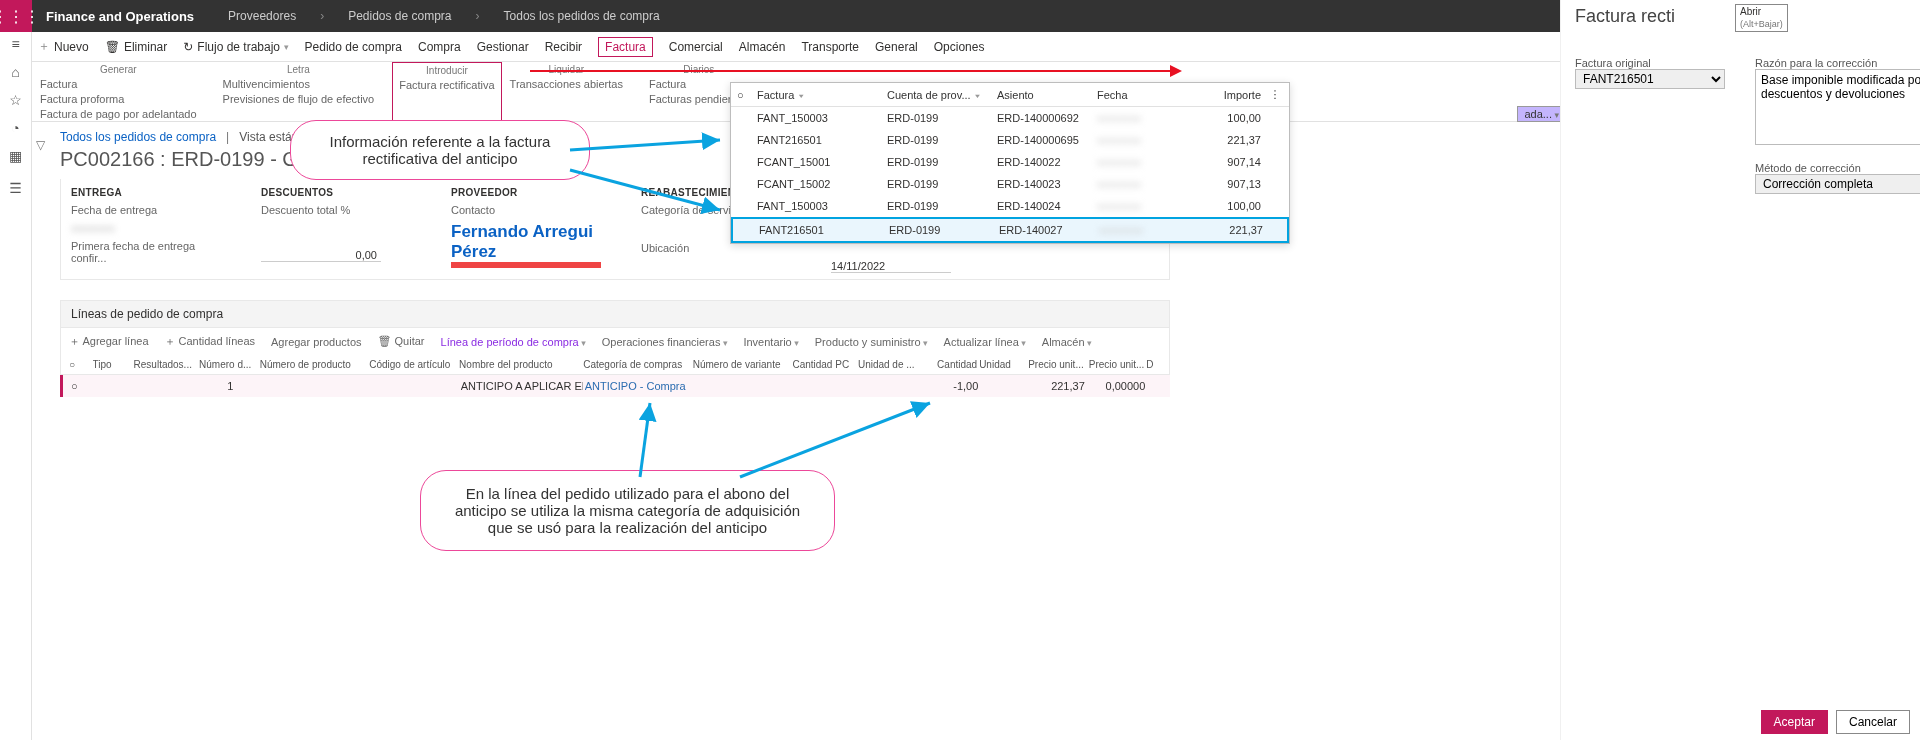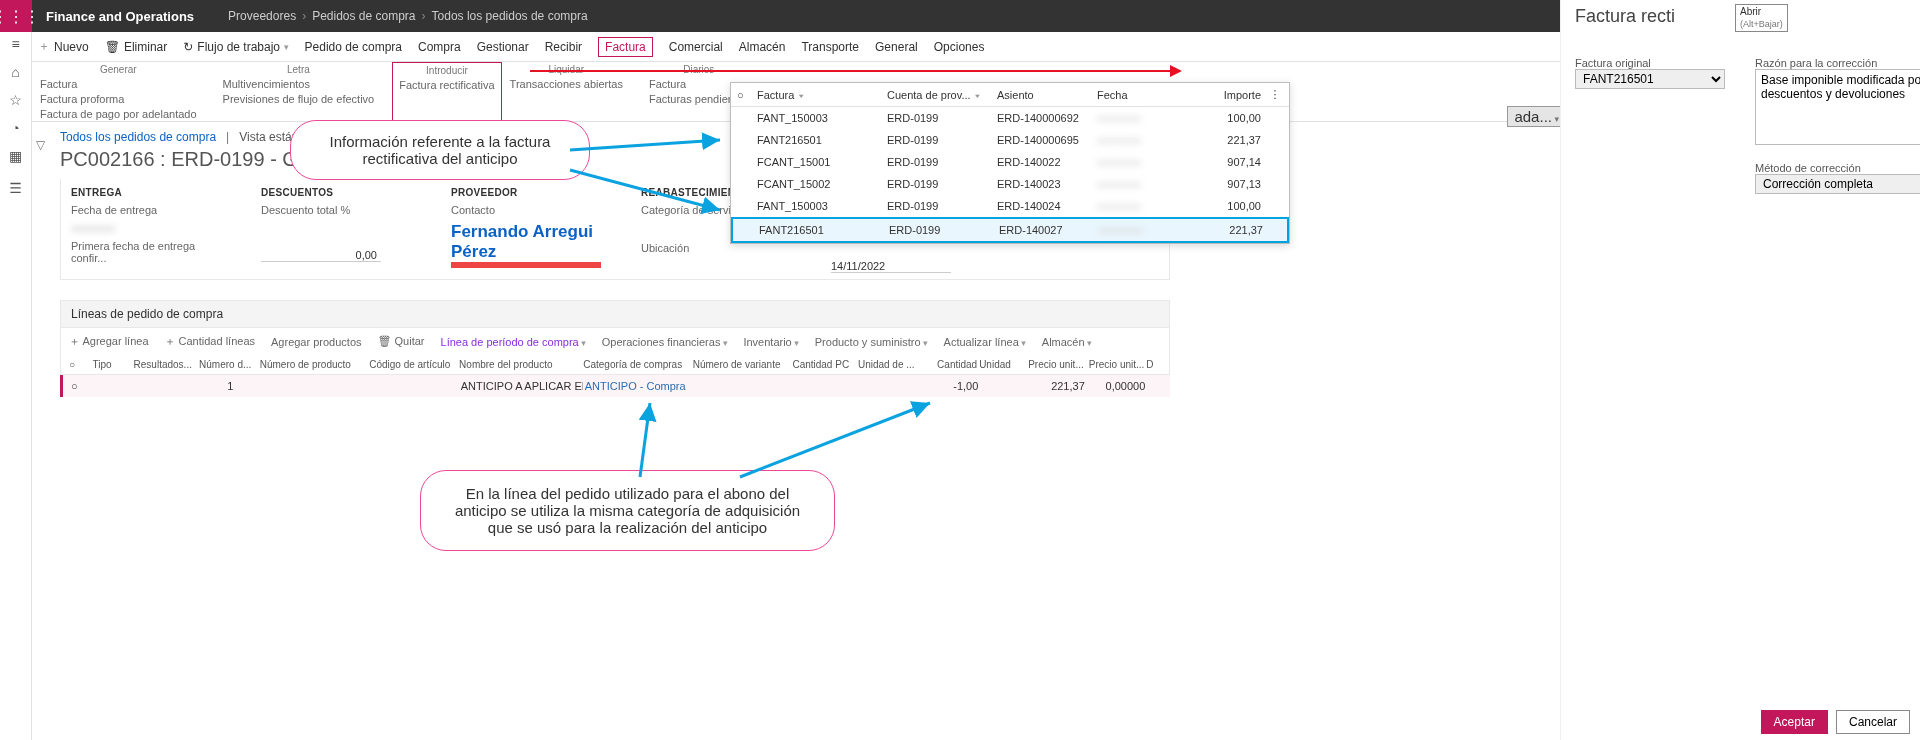--- a/index.html
+++ b/index.html
@@ -1,20 +1,20 @@
 <!DOCTYPE html>
 <html><head>
 <meta charset="utf-8">
 <style>
   * { box-sizing: border-box; font-family: "Segoe UI", sans-serif; }
   html, body { margin:0; padding:0; width:1920px; height:740px; overflow:hidden; background:#fff; color:#323130; }
   .topbar { height:32px; background:#333; color:#fff; display:flex; align-items:center; font-size:13px; }
   .logo-sq { width:32px; height:32px; background:#c2185b; display:flex; align-items:center; justify-content:center; font-size:16px; }
   .app-title { padding:0 14px; font-weight:600; }
-  .crumbs { display:flex; align-items:center; gap:6px; color:#ccc; font-size:12px; padding-left:20px; }
+  .crumbs { display:flex; align-items:center; gap:24px; color:#ccc; font-size:12px; padding-left:20px; }
   .crumbs .sep { color:#888; }
   .help-q { position:absolute; right:6px; top:4px; color:#888; font-size:12px; }
   .leftrail { position:absolute; left:0; top:32px; width:32px; height:708px; border-right:1px solid #e1e1e1; display:flex; flex-direction:column; align-items:center; padding-top:4px; gap:12px; color:#555; }
   .leftrail .ico { font-size:14px; }
   .actionbar { position:absolute; left:32px; top:32px; right:0; height:30px; border-bottom:1px solid #e1e1e1; display:flex; align-items:center; font-size:12px; color:#323130; padding:0 6px; gap:16px; }
   .actionbar .grp { display:flex; align-items:center; gap:4px; }
   .actionbar .plus { color:#888; }
   .actionbar .tab { color:#323130; }
   .actionbar .tab.active { border:1px solid #c2185b; padding:2px 6px; color:#c2185b; }
   .submenu { position:absolute; left:32px; top:62px; right:0; height:60px; border-bottom:1px solid #e1e1e1; display:flex; font-size:11px; }
@@ -54,21 +54,21 @@
   .rpanel .title { font-size:18px; color:#444; }
   .abrir-box { position:absolute; top:-2px; left:160px; border:1px solid #888; background:#fff; font-size:10px; padding:0 4px; line-height:13px; }
   .abrir-box .sub { color:#777; font-size:9px; }
   .rpanel .field { margin-top:14px; font-size:11px; color:#555; }
   .rpanel select, .rpanel input, .rpanel textarea { border:1px solid #bbb; font-size:12px; width:150px; height:20px; padding:0 3px; }
   .rpanel textarea { width:180px; height:76px; padding:3px 5px; resize:none; }
   .rpanel select.wide { width:180px; }
   .rpanel .btns { position:absolute; bottom:6px; right:10px; display:flex; gap:8px; }
   .rpanel .btns button { font-size:12px; height:24px; padding:0 12px; border:1px solid #888; background:#fff; }
   .rpanel .btns button.primary { background:#c2185b; color:#fff; border:1px solid #c2185b; }
-  .badge-drop { position:absolute; top:106px; right:350px; border:1px solid #999; font-size:15px; padding:1px 10px 1px 6px; background:#e5e5e5; color:#333; }
+  .badge-drop { position:absolute; top:106px; right:350px; border:1px solid #999; font-size:11px; padding:1px 10px 1px 6px; background:#c4b5fd; color:#333; }
   .badge-drop::after{ content:" \25BE"; font-size:9px; color:#777; }
 
   
   .invlist { position:absolute; left:730px; top:82px; width:560px; border:1px solid #bdbdbd; background:#fff; font-size:11px; box-shadow:0 2px 8px rgba(0,0,0,.15); }
   .invlist .hdr { display:flex; height:24px; align-items:center; border-bottom:1px solid #e1e1e1; color:#333; }
   .invlist .hdr > div, .invlist .row > div { padding:0 6px; overflow:hidden; white-space:nowrap; display:flex; align-items:center; height:22px; }
   .invlist .row { display:flex; }
   .invlist .row > div.amt { justify-content:flex-end; }
   .invlist .row .mask { filter:blur(3px); color:#ccc; }
   .invlist .row.sel { border:2px solid #00a3e0; background:#eaf6fd; }

